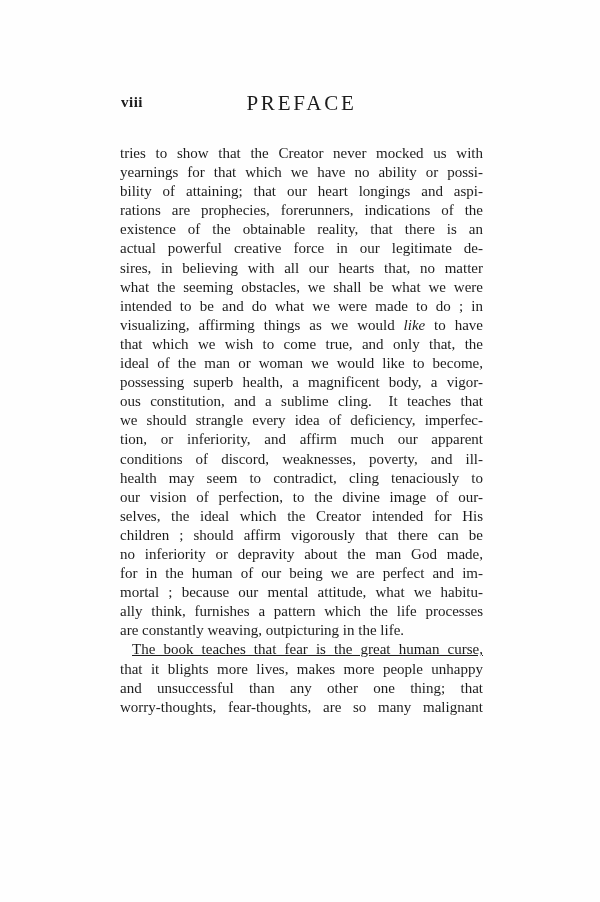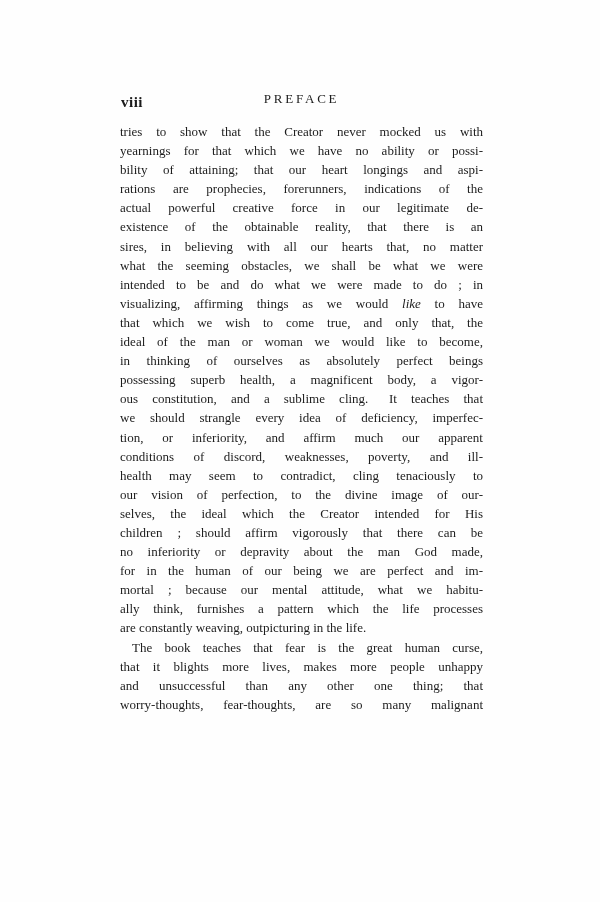--- a/index.html
+++ b/index.html
@@ -29,69 +29,69 @@
     position: absolute;
     left: 1px;
     top: 3px;
     font-size: 15px;
     font-weight: bold;
     letter-spacing: 0.5px;
   }
   .title {
     display: block;
     text-align: center;
-    font-size: 13px;
+    font-size: 21px;
     letter-spacing: 2.8px;
     font-weight: normal;
   }
   .body-text {
-    margin-top: 10px;
-    font-size: 13px;
+    margin-top: 32px;
+    font-size: 15px;
     line-height: 19.1px;
     font-weight: normal;
   }
   .line {
     text-align: justify;
     text-align-last: justify;
     height: 19.1px;
     overflow: visible;
   }
   .line.para-end {
     text-align-last: left;
   }
   .line.indent {
     text-indent: 12px;
+    text-decoration: underline;
   }
   .line i {
     font-style: italic;
   }
 </style>
 </head>
 <body>
 
 <div class="page" style="color: rgb(28, 28, 28); background: rgb(254, 254, 254);">
   <div class="content">
     <div class="header">
       <span class="folio">viii</span>
       <span class="title">PREFACE</span>
     </div>
     <div class="body-text">
         <div class="line">tries to show that the Creator never mocked us with</div>
         <div class="line">yearnings for that which we have no ability or possi-</div>
         <div class="line">bility of attaining; that our heart longings and aspi-</div>
         <div class="line">rations are prophecies, forerunners, indications of the</div>
+        <div class="line">existence of the obtainable reality, that there is an</div>
         <div class="line">actual powerful creative force in our legitimate de-</div>
-        <div class="line">existence of the obtainable reality, that there is an</div>
         <div class="line">sires, in believing with all our hearts that, no matter</div>
         <div class="line">what the seeming obstacles, we shall be what we were</div>
         <div class="line">intended to be and do what we were made to do ; in</div>
         <div class="line">visualizing, affirming things as we would <i>like</i> to have</div>
         <div class="line">that which we wish to come true, and only that, the</div>
         <div class="line">ideal of the man or woman we would like to become,</div>
-        <div class="line">in thinking of ourselves as absolutely perfect beings</div>
         <div class="line">possessing superb health, a magnificent body, a vigor-</div>
         <div class="line">ous constitution, and a sublime cling.  It teaches that</div>
         <div class="line">we should strangle every idea of deficiency, imperfec-</div>
         <div class="line">tion, or inferiority, and affirm much our apparent</div>
         <div class="line">conditions of discord, weaknesses, poverty, and ill-</div>
         <div class="line">health may seem to contradict, cling tenaciously to</div>
         <div class="line">our vision of perfection, to the divine image of our-</div>
         <div class="line">selves, the ideal which the Creator intended for His</div>
         <div class="line">children ; should affirm vigorously that there can be</div>
         <div class="line">no inferiority or depravity about the man God made,</div>

